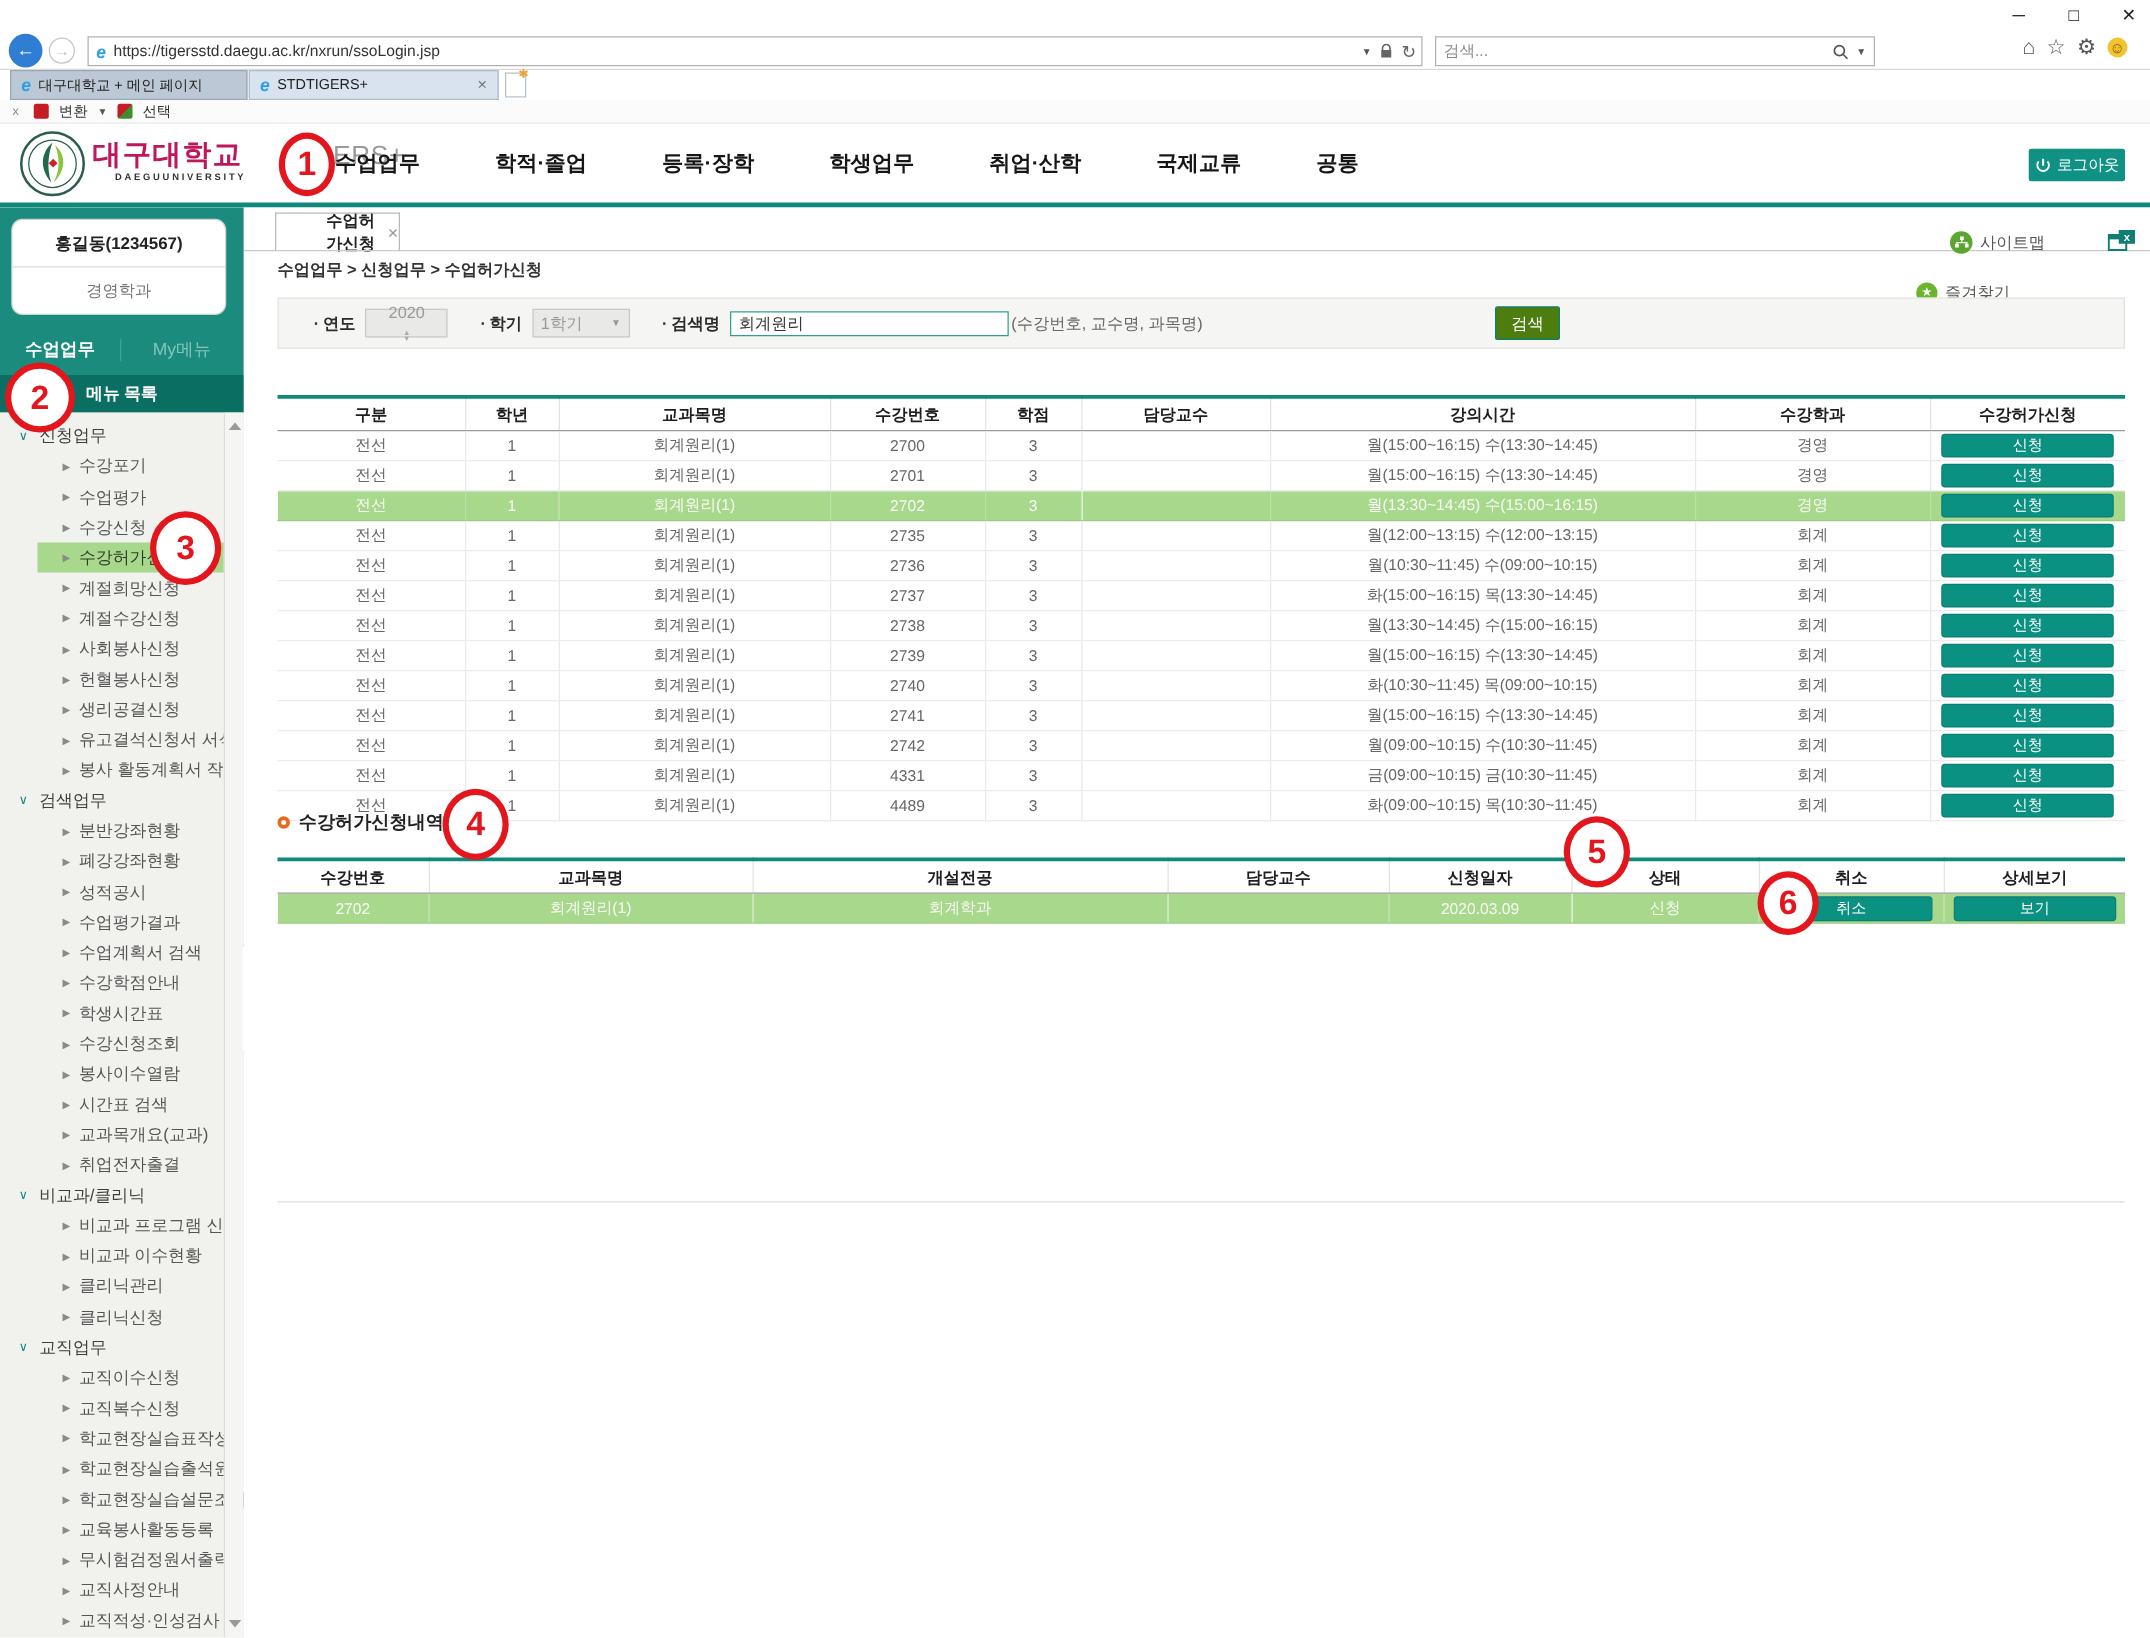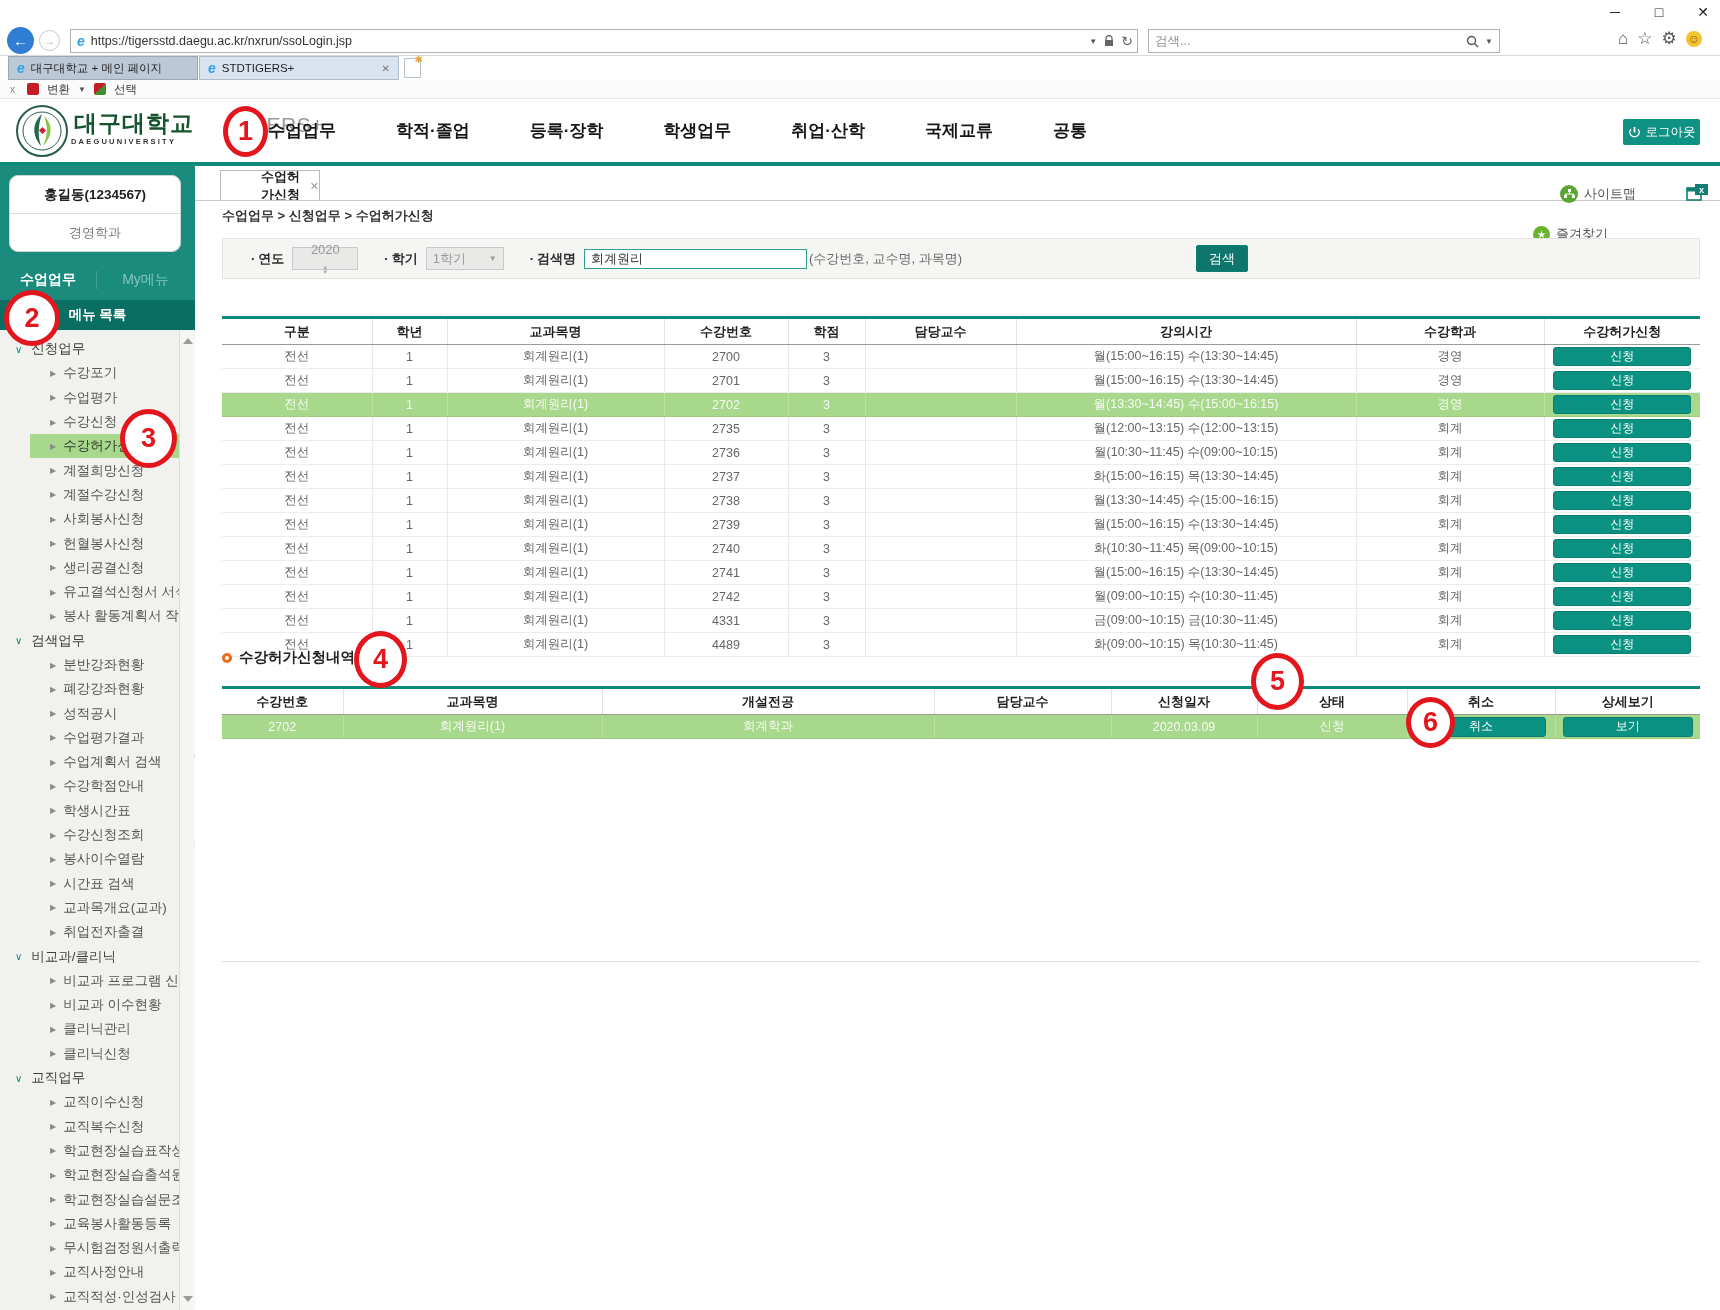--- a/index.html
+++ b/index.html
@@ -32,22 +32,22 @@
   .adobebar { left:0; top:80px; width:1720px; height:19px; background:#fbfbfb; border-bottom:1px solid #e6e6e6; display:flex; align-items:center; gap:8px; padding-left:10px; font-size:11.5px; color:#333; }
   .adobe-x { color:#8a8a8a; font-size:10px; margin-right:4px; }
   .mini-ic { width:12px; height:12px; display:inline-block; border-radius:2px; }
   .ic-convert { background:#c41d25; }
   .ic-select { background:linear-gradient(135deg,#c41d25 50%,#3e8e2f 50%); }
   .caret-dn { font-size:8px; color:#555; }
 
   
   .siteheader { left:0; top:99px; width:1720px; height:63px; background:#fff; }
   .emblem { left:15px; top:104px; }
-  .uni-name { left:74px; top:108px; font-size:23px; font-weight:bold; color:#14532d; letter-spacing:1px; }
-  .uni-en { left:71px; top:137px; font-size:7.5px; color:#333; letter-spacing:2.2px; font-weight:bold;text-align:center; }
+  .uni-name { left:74px; top:108px; font-size:23px; font-weight:bold; color:#be185d; letter-spacing:1px; }
+  .uni-en { left:92px; top:137px; font-size:7.5px; color:#333; letter-spacing:2.2px; font-weight:bold;text-align:center; }
   .brand { left:230px; top:113px; font-size:21px; color:#9a9a9a; letter-spacing:.5px; }
   .main-nav { left:268px; top:99px; height:63px; display:flex; align-items:center; }
   .nav-item { font-size:17px; font-weight:bold; color:#161616; margin-right:60px; cursor:pointer; }
   .logout-btn { left:1623px; top:119px; width:77px; height:26px; background:#0f9184; border-radius:2px; color:#fff; font-size:12.5px; display:flex; align-items:center; justify-content:center; gap:5px; }
   .tealline { left:0; top:162px; width:1720px; height:4px; background:#0e8a7c; }
 
   
   .sidebar { left:0; top:166px; width:195px; height:1144px; background:#f1f1ee; border-right:1px solid #cfcfcf; }
   .side-top { position:absolute; left:0; top:0; width:195px; height:164px; background:#1b8b7e; }
   .user-card { position:absolute; left:9px; top:9px; width:172px; height:77px; background:#fff; border-radius:9px; border:1px solid #cdd6d3; }
@@ -84,21 +84,21 @@
   .gcirc2 { width:17px; height:17px; border-radius:50%; background:#6ab42e; color:#fff; font-size:10px; display:flex; align-items:center; justify-content:center; }
 
   .filterbar { position:absolute; left:27px; top:72px; width:1478px; height:41px; background:#f5f5f3; border:1px solid #e3e3e0; display:flex; align-items:center; font-size:13px; }
   .flabel { font-weight:bold; color:#2b2b2b; }
   .fdot { font-weight:bold; color:#2b2b2b; margin:0 3px 0 0; }
   .yearbox { width:66px; height:23px; background:#e9e9e8; border:1px solid #c9c9c9; color:#999; display:flex; align-items:center; justify-content:center; gap:8px; margin-left:8px;flex-direction:column; }
   .spin { display:flex; flex-direction:column; font-size:6px; line-height:5px; color:#aaa; }
   .sembox { width:78px; height:23px; background:#e9e9e8; border:1px solid #c9c9c9; color:#999; display:flex; align-items:center; padding:0 6px; justify-content:space-between; margin-left:8px; }
   .kw-input { width:223px; height:20px; border:1px solid #2fa090; background:#fff; font-size:13px; color:#333; padding:0 6px; margin-left:8px; font-family:inherit; }
   .fhint { color:#666; margin-left:2px; }
-  .search-btn { position:absolute; left:973px; top:6px; width:52px; height:27px; background:#0f766e; border:1px solid #0a7f72; border-radius:2px; color:#fff; font-size:13px; display:flex; align-items:center; justify-content:center; }
+  .search-btn { position:absolute; left:973px; top:6px; width:52px; height:27px; background:#4d7c0f; border:1px solid #0a7f72; border-radius:2px; color:#fff; font-size:13px; display:flex; align-items:center; justify-content:center; }
 
   table.grid { border-collapse:collapse; table-layout:fixed; width:1478px; }
   .tbl1 { position:absolute; left:27px; top:150px; border-top:3px solid #0e8a7c; }
   .tbl2 { position:absolute; left:27px; top:520px; border-top:3px solid #0e8a7c; }
   table.grid th { height:27px; font-size:13px; font-weight:bold; color:#1e1e1e; border-bottom:1px solid #9a9a9a; border-right:1px solid #e3e3e3; background:#fff; }
   table.grid th:last-child, table.grid td:last-child { border-right:none; }
   table.grid td { height:24px; font-size:12.5px; color:#666; text-align:center; border-bottom:1px solid #ececec; border-right:1px solid #e9e9e9; white-space:nowrap; overflow:hidden; }
   tr.hl td { background:#a7d88c; color:#f8fbf4; border-right-color:#bce0a4; border-bottom-color:#9ccb81; }
   .btn-apply { display:inline-flex; align-items:center; justify-content:center; width:138px; height:19px; background:#0b9182; border:1px solid #0a7f72; border-radius:3px; color:#fff; font-size:12px; }
   .btn-sm { display:inline-flex; align-items:center; justify-content:center; width:130px; height:20px; background:#0b9182; border:1px solid #0a7f72; border-radius:3px; color:#fff; font-size:12px; }

